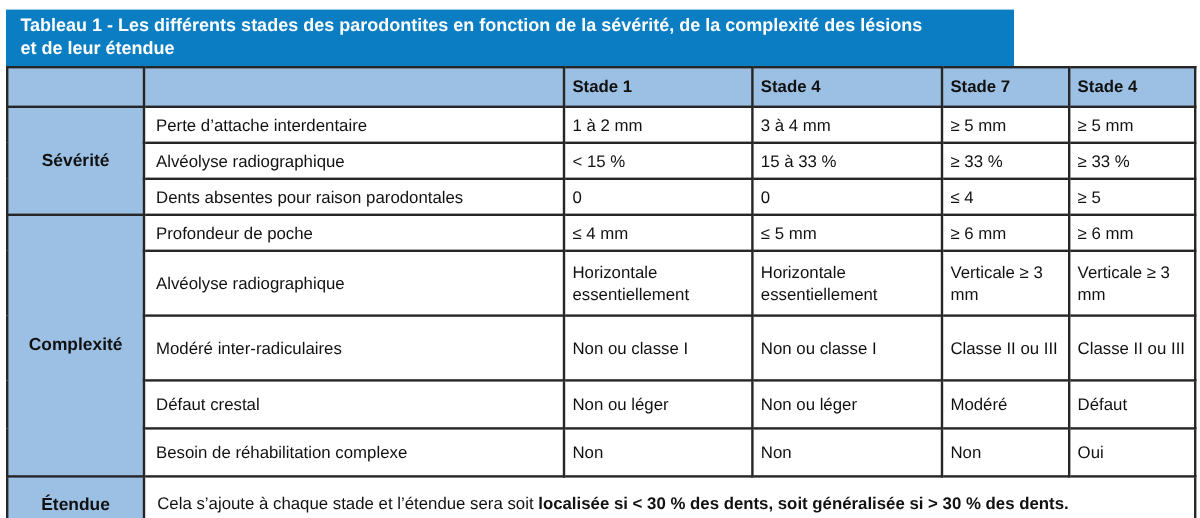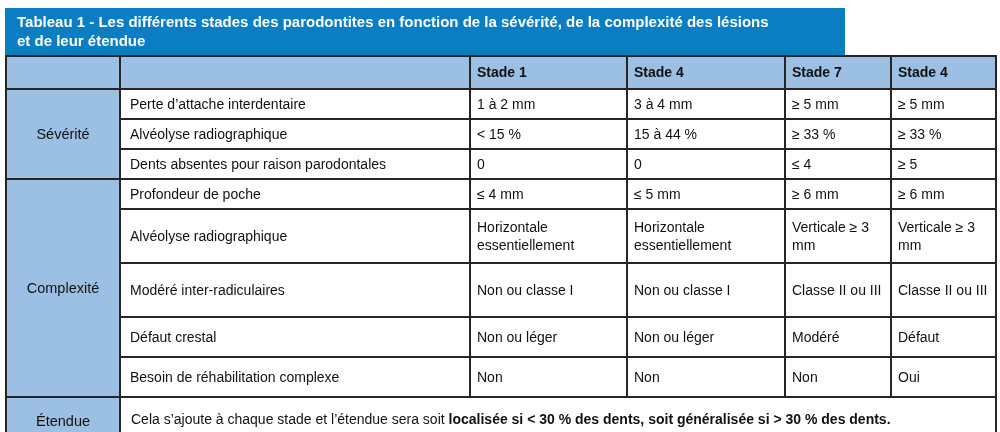--- a/index.html
+++ b/index.html
@@ -34,21 +34,21 @@
     vertical-align:middle;
     padding:2px 6px;
     box-sizing:border-box;
     font-weight:normal;
     text-align:left;
     line-height:1.3;
   }
   thead th{font-weight:bold;background:var(--light-blue);}
   .group-cell{
     background:var(--light-blue);
-    font-weight:normal;
+    font-weight:bold;
     font-size:14.5px;
     text-align:center;
   }
   .crit-cell{text-align:left;padding-left:9px;margin-top:25px;}
   .note-cell{
     text-align:left;padding:2px 12px 4px 10px;line-height:1.55;
   }
   tr.h33{height:33px;}
   tr.h30{height:30px;}
   tr.h54{height:54px;}
@@ -94,21 +94,21 @@
         <th class="group-cell" rowspan="3">Sévérité</th>
         <td class="crit-cell">Perte d’attache interdentaire</td>
         <td>1 à 2 mm</td>
         <td>3 à 4 mm</td>
         <td>≥ 5 mm</td>
         <td>≥ 5 mm</td>
       </tr>
       <tr class="h30">
         <td class="crit-cell">Alvéolyse radiographique</td>
         <td>&lt; 15 %</td>
-        <td>15 à 44 %</td>
+        <td>15 à 33 %</td>
         <td>≥ 33 %</td>
         <td>≥ 33 %</td>
       </tr>
       <tr class="h30">
         <td class="crit-cell">Dents absentes pour raison parodontales</td>
         <td>0</td>
         <td>0</td>
         <td>≤ 4</td>
         <td>≥ 5</td>
       </tr>

